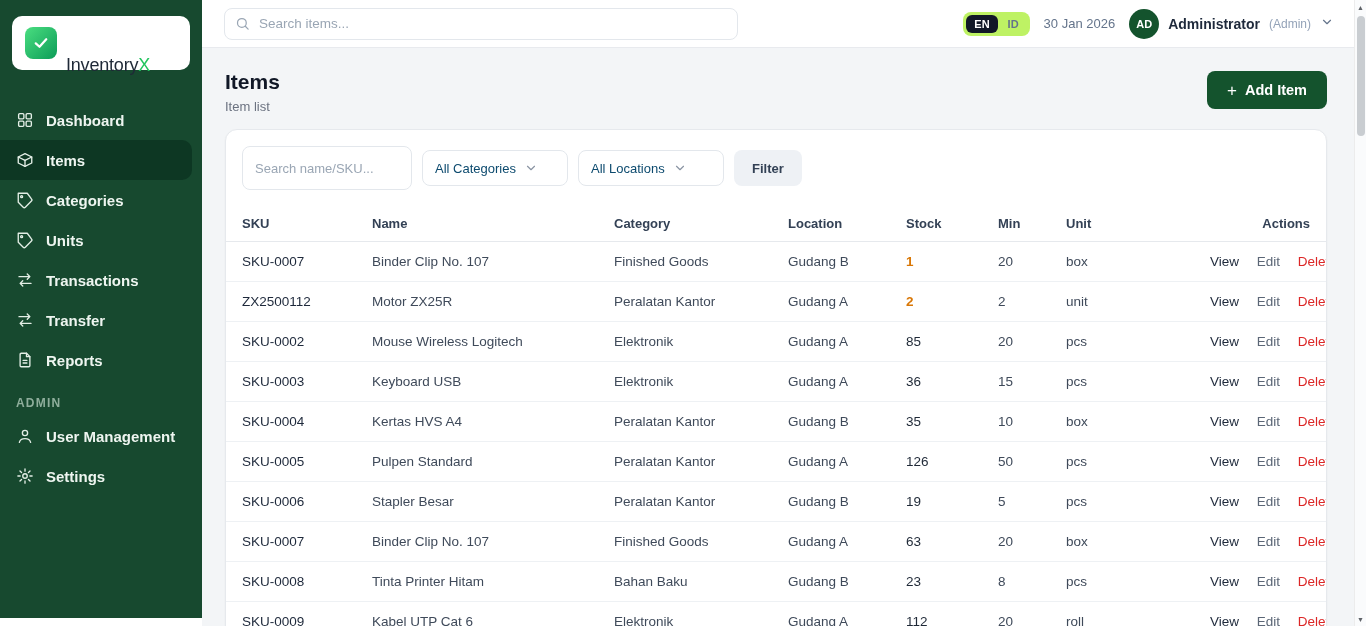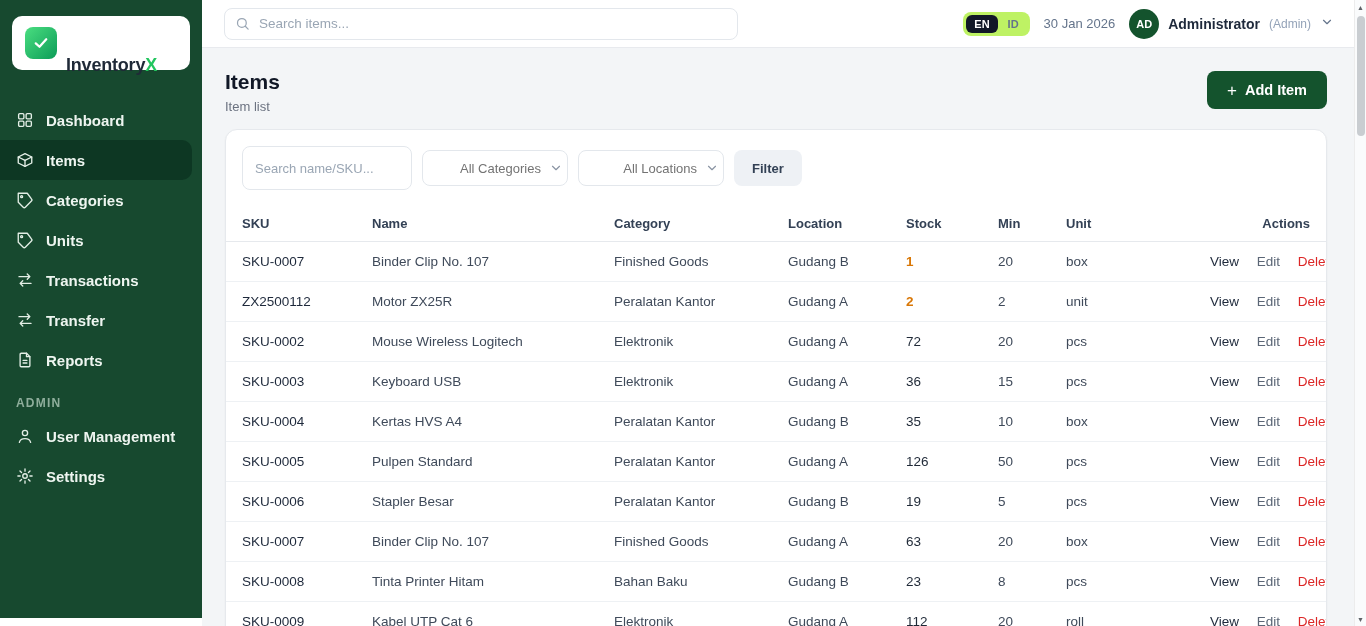--- a/index.html
+++ b/index.html
@@ -14,21 +14,21 @@
     font-size:7px; color:#5f6368; cursor:pointer; }
   .sb-arrow.down { margin-top:auto; }
   .sb-thumb { width:8px; height:120px; background:#c9cdd1; border-radius:4px; margin-top:2px; }
 
   
   .sidebar { position:absolute; left:0; top:0; width:202px; height:618px; background:#17492f; z-index:10; }
   .logo-card { margin:16px 12px 0 12px; background:#fff; border-radius:10px; height:54px;
     display:flex; align-items:center; gap:9px; padding:0 13px; cursor:pointer; }
   .logo-mark { width:32px; height:32px; border-radius:8px; background:linear-gradient(135deg,#4ade80,#0c9c58);
     display:flex; align-items:center; justify-content:center; flex:0 0 auto; }
-  .logo-text { font-size:18px; font-weight:bold; color:#1f2937; letter-spacing:-.2px;margin-top:44px; }
+  .logo-text { font-size:18px; font-weight:normal; color:#1f2937; letter-spacing:-.2px;margin-top:44px; }
   .logo-text .accent { color:#22c55e; }
   .nav { margin-top:30px; }
   .nav-item { display:flex; align-items:center; gap:12px; padding:11px 16px; margin-right:10px;
     color:#eef5f0; font-size:15px; font-weight:600; cursor:pointer; border-radius:0 10px 10px 0; }
   .nav-item .nav-icon { width:18px; height:18px; display:flex; align-items:center; justify-content:center;
     color:#dcead f; }
   .nav-item svg { width:18px; height:18px; stroke:#e3eee6; stroke-width:1.8; fill:none;
     stroke-linecap:round; stroke-linejoin:round; }
   .nav-item.active { background:#0d3723; }
   .section-label { margin:16px 16px 6px 16px; font-size:12px; font-weight:bold; letter-spacing:1.2px;
@@ -69,21 +69,21 @@
   .btn-add .plus { font-size:17px; font-weight:normal; line-height:1; }
 
   .card { margin:0 27px 0 23px; background:#fff; border:1px solid #e6e9ed; border-radius:12px;
     box-shadow:0 1px 2px rgba(16,24,40,.05); overflow:hidden; }
 
   .filter-bar { display:flex; align-items:center; gap:10px; padding:16px; }
   .filter-search { width:170px; height:44px; border:1px solid #e3e7ec; border-radius:8px; padding:0 12px;
     font-size:13px; color:#334155; outline:none; font-family:"Liberation Sans", sans-serif; }
   .filter-search::placeholder { color:#9aa6b4; }
   .select { height:36px; border:1px solid #e3e7ec; border-radius:8px; background:#fff; display:flex;
-    align-items:center; justify-content:flex-end; padding:0 4px 0 12px; font-size:13px; color:#737373;
+    align-items:center; justify-content:flex-start; padding:0 23px 0 12px; font-size:13px; color:#0c4a6e;
     cursor:pointer; }
   .select.cat { width:146px; }
   .select.loc { width:146px; }
   .select svg { width:14px; height:14px; stroke:#8a94a3; stroke-width:2; fill:none; stroke-linecap:round;
     stroke-linejoin:round; margin-left:8px; }
   .btn-filter { height:36px; padding:0 18px; background:#eef1f5; border:none; border-radius:8px;
     font-size:13px; font-weight:600; color:#334155; cursor:pointer; font-family:"Liberation Sans", sans-serif; }
 
   table { width:100%; border-collapse:collapse; table-layout:fixed; }
   thead th { text-align:left; padding:10px 16px; font-size:13px; font-weight:bold; color:#334155;
@@ -317,21 +317,21 @@
       <a class="lnk edit">Edit</a>
       <a class="lnk delete">Delete</a>
     </td>
   </tr>
 
   <tr class="table-row">
     <td class="c-sku">SKU-0002</td>
     <td>Mouse Wireless Logitech</td>
     <td>Elektronik</td>
     <td>Gudang A</td>
-    <td class="c-stock">72</td>
+    <td class="c-stock">85</td>
     <td>20</td>
     <td>pcs</td>
     <td class="c-actions">
       <a class="lnk view">View</a>
       <a class="lnk edit">Edit</a>
       <a class="lnk delete">Delete</a>
     </td>
   </tr>
 
   <tr class="table-row">

